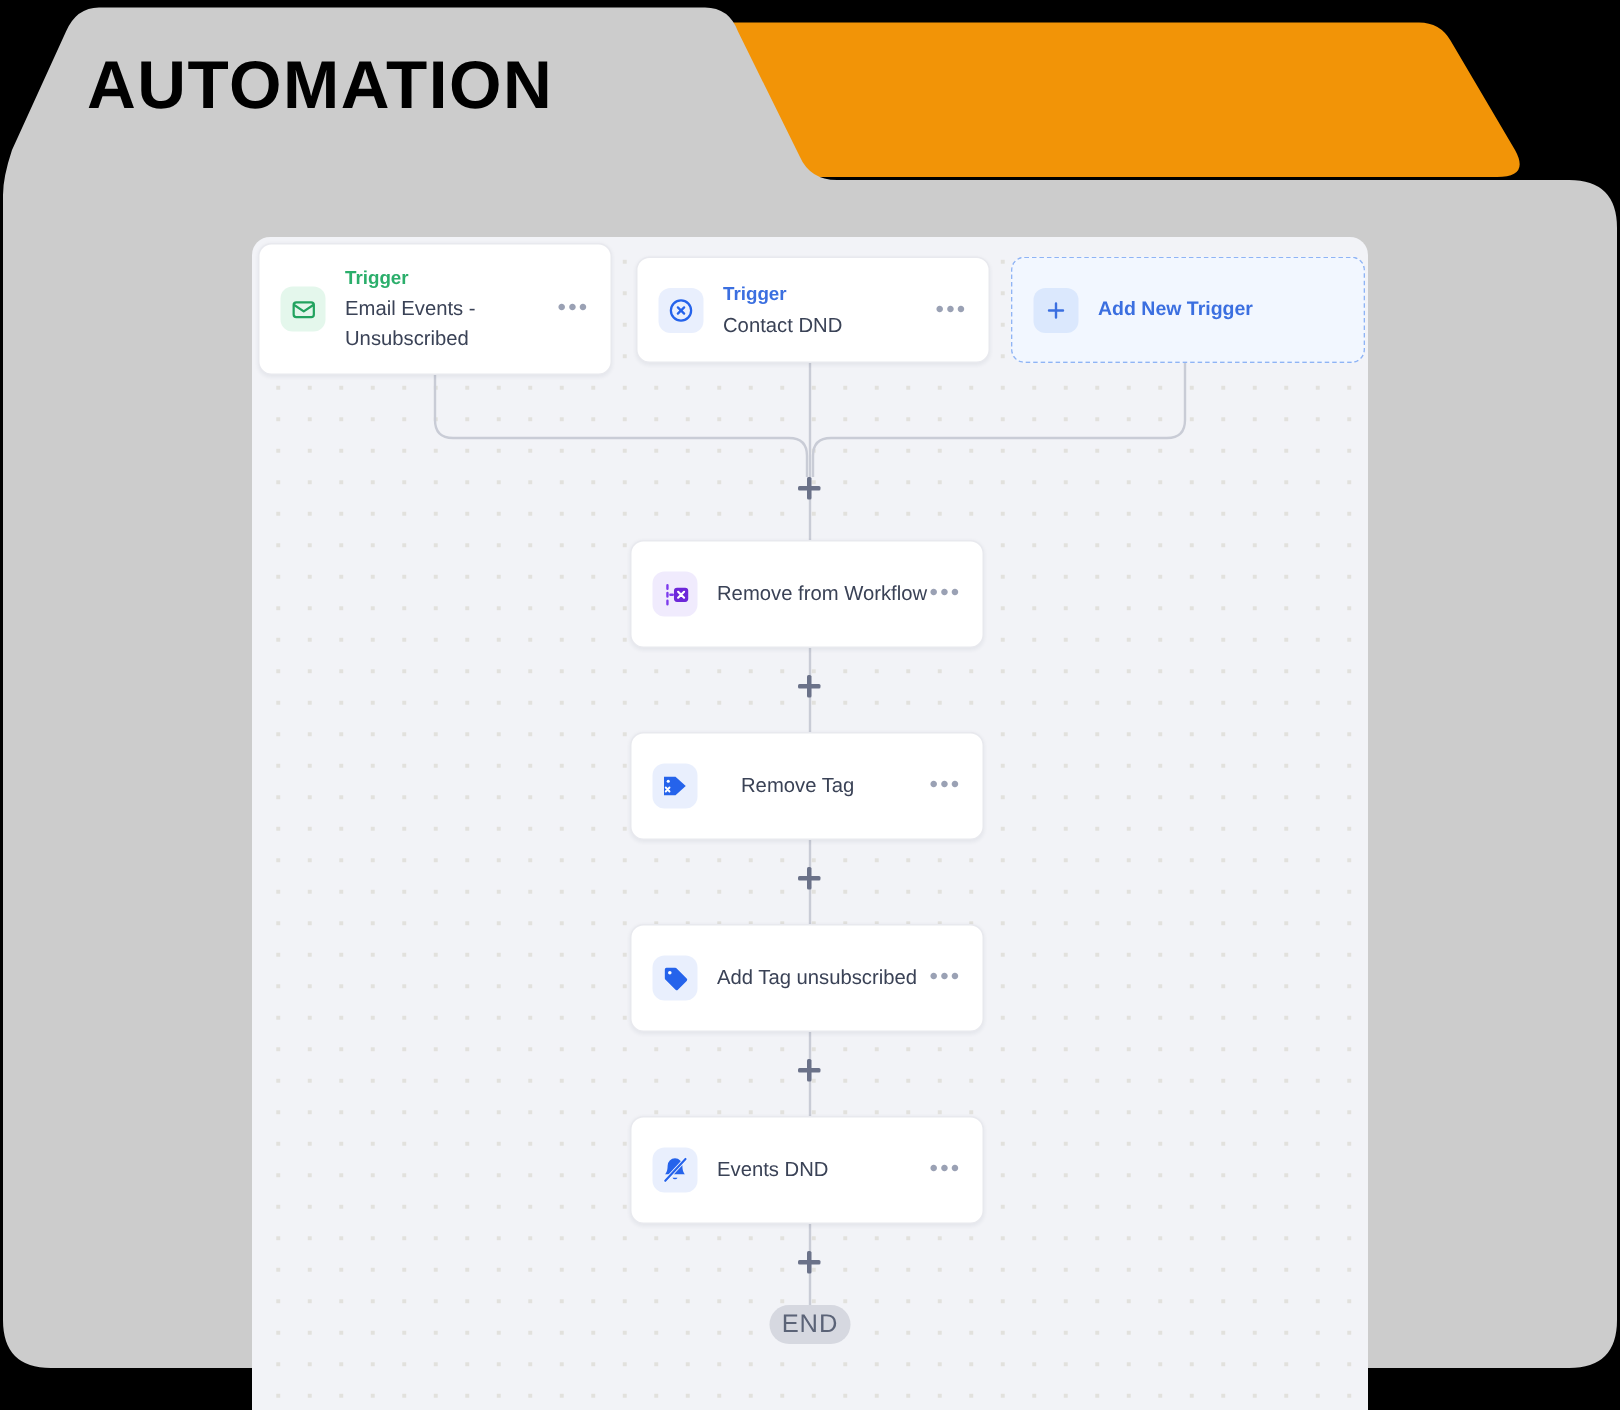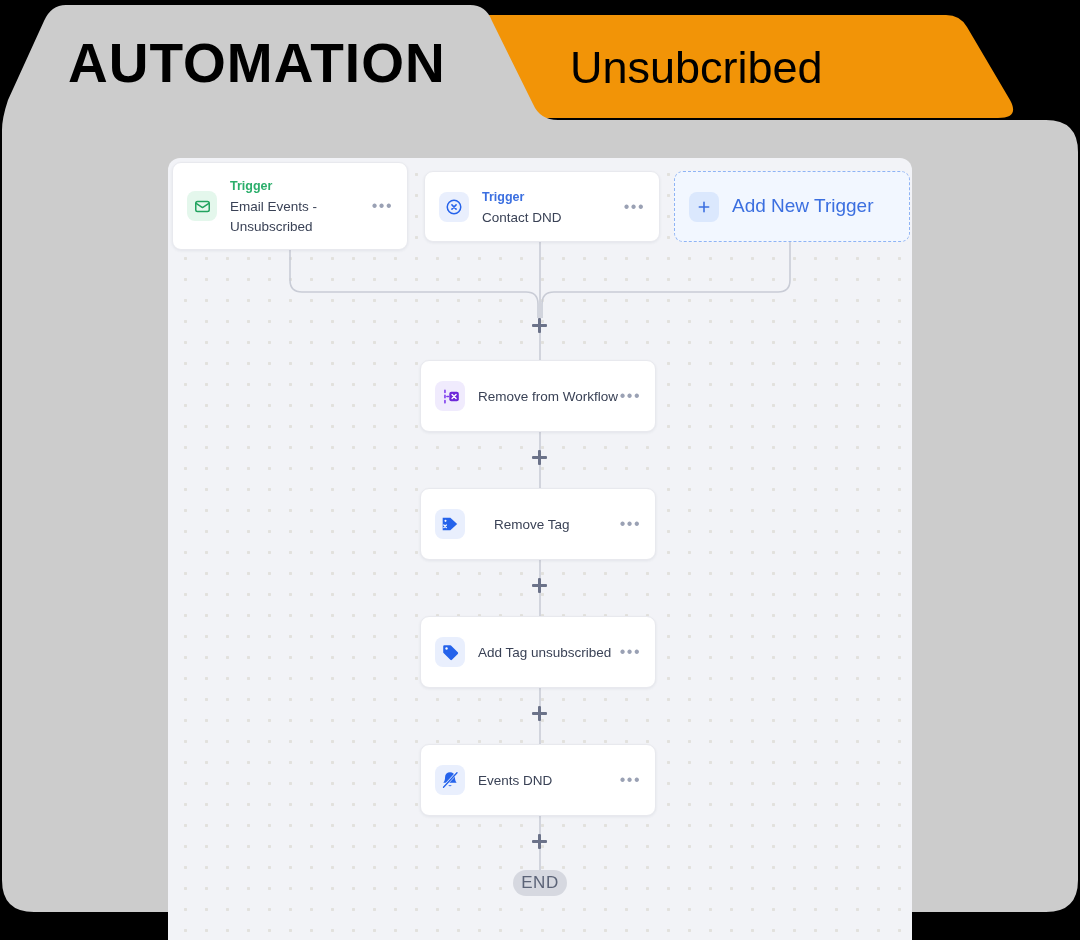--- a/index.html
+++ b/index.html
@@ -12,21 +12,21 @@
   #folder{position:absolute;left:0;top:0;width:1080px;height:940px;}
   #folder svg{position:absolute;left:0;top:0;}
 
   .hdr-label{
     position:absolute;
     font-weight:bold;
     color:#000;
     white-space:nowrap;
     letter-spacing:.5px;
   }
-  #automation-label{left:68px;top:31px;font-size:55px;letter-spacing:1px;}
+  #automation-label{left:58px;top:31px;font-size:45px;letter-spacing:1px;}
   #status-label{left:570px;top:42px;font-size:45px;font-weight:normal;letter-spacing:0px;}
 
   
   #canvas{
     position:absolute;left:168px;top:158px;width:744px;height:817px;
     background-color:#f2f3f7;
     background-image:radial-gradient(#e2e1dd 1.4px, transparent 1.5px);
     background-size:21px 21px;
     background-position:7px 6px;
     border-radius:12px;
@@ -70,21 +70,21 @@
   
   #trig-email{left:4px;top:4px;width:236px;height:88px;}
   #trig-dnd{left:256px;top:13px;width:236px;height:71px;}
   #add-trigger{
     left:506px;top:13px;width:236px;height:71px;
     background:#f2f7ff;
     border:1.6px dashed #8fb4f5;
     box-shadow:none;
   }
   #add-trigger .ico{background:#dbe8fd;}
-  #add-trigger .title{color:#3b6fe0;font-size:19px;}
+  #add-trigger .title{color:#3b6fe0;font-size:13px;font-weight:bold;}
 
   
   .act{left:252px;width:236px;height:72px;}
   #act-rw{top:202px;}
   #act-rt{top:330px;gap:16px;}
   #act-at{top:458px;}
   #act-dnd{top:586px;}
 
   
   .plus{
@@ -114,21 +114,20 @@
 
 <div id="folder">
   <svg width="1080" height="940" viewBox="0 0 1080 940">
 
     <path d="M462,15 H946 q14,0 21,12 L1010,100 q10,18 -12,18 H470 q-18,0 -12,-18 L440,32 q-6,-17 22,-17 Z" fill="#f29407"></path>
 
     <path d="
       M66,5 H470 q16,0 22,16 L533,104 q7,16 25,16 H1046 q32,0 32,32 V880 q0,32 -32,32 H34 q-32,0 -32,-32 V130 Q2,118 8,100 L44,21 Q51,5 66,5 Z" fill="#cccccc"></path>
   </svg>
   <div class="hdr-label" id="automation-label">AUTOMATION</div>
-  <div class="hdr-label" id="status-label">Unsubcribed</div>
 </div>
 
 <div id="canvas">
 
   <svg id="wires" viewBox="0 0 744 737">
     <g fill="none" stroke="#c9ccd6" stroke-width="1.6">
 
       <path d="M122,92 V122 q0,12 12,12 H358 q12,0 12,12 V160"></path>
 
       <path d="M372,84 V160"></path>

